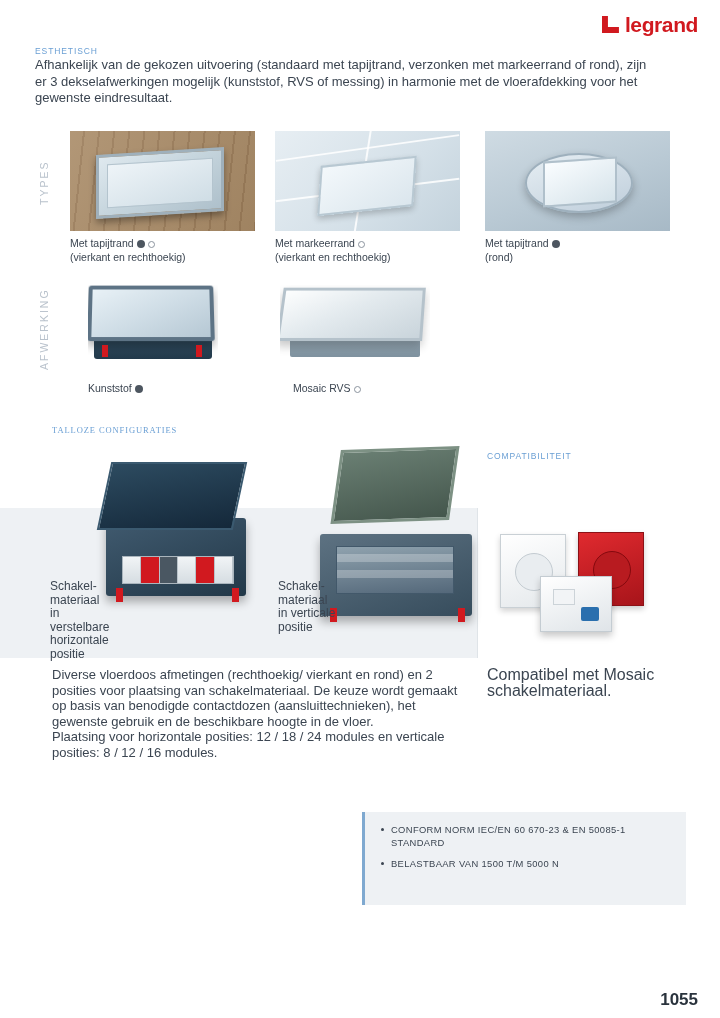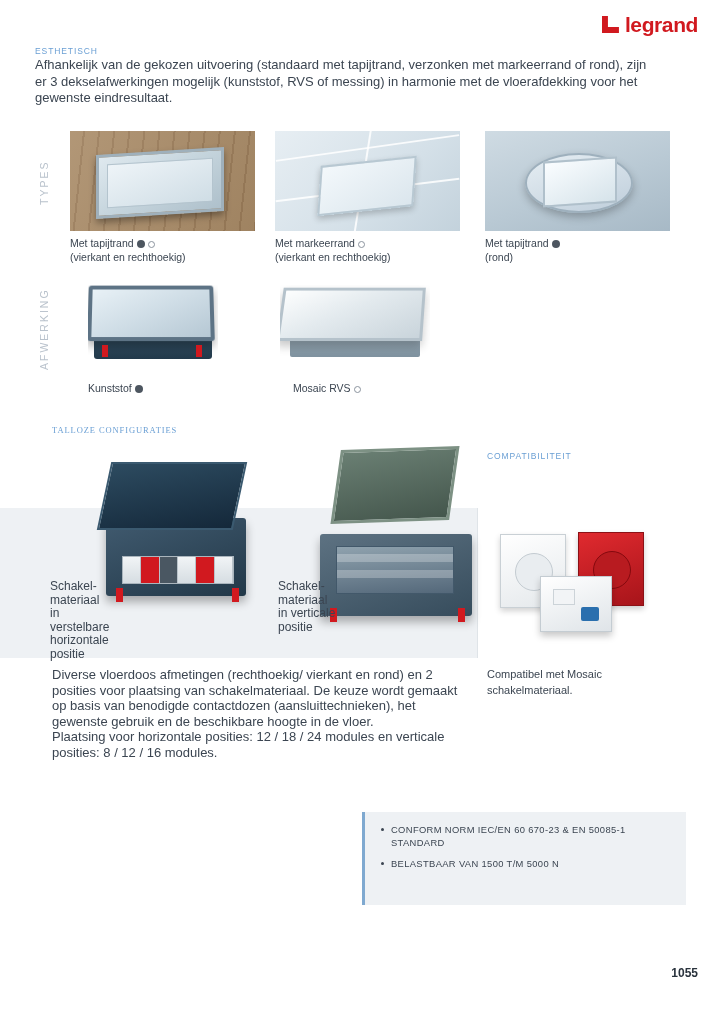--- a/index.html
+++ b/index.html
@@ -355,21 +355,21 @@
   
   #body-left {
     position: absolute;
     left: 52px; top: 667px; width: 410px;
     font-size: 13px;
     line-height: 15.5px;
   }
   #body-right {
     position: absolute;
     left: 487px; top: 667px; width: 200px;
-    font-size: 11px;
+    font-size: 16px;
     line-height: 15.5px;
   }
 
   
   #specbox {
     position: absolute;
     left: 362px; top: 812px; width: 324px; height: 93px;
     background: #eef1f4;
     border-left: 3px solid #7fa9d0;
     padding: 11px 12px 0 16px;
@@ -391,22 +391,22 @@
     left: 0; top: 4.5px;
     width: 3px; height: 3px;
     border-radius: 50%;
     background: #3b4551;
   }
 
   
   #page-number {
     position: absolute;
     right: 22px;
-    bottom: 38px;
-    font-size: 12px;
+    bottom: 8px;
+    font-size: 17px;
     font-weight: bold;
     color: #2a333d;
   }
 </style>
 </head>
 <body>
 
 <div class="brand">
   <span class="brand-mark">
     <span class="lshape"></span>

